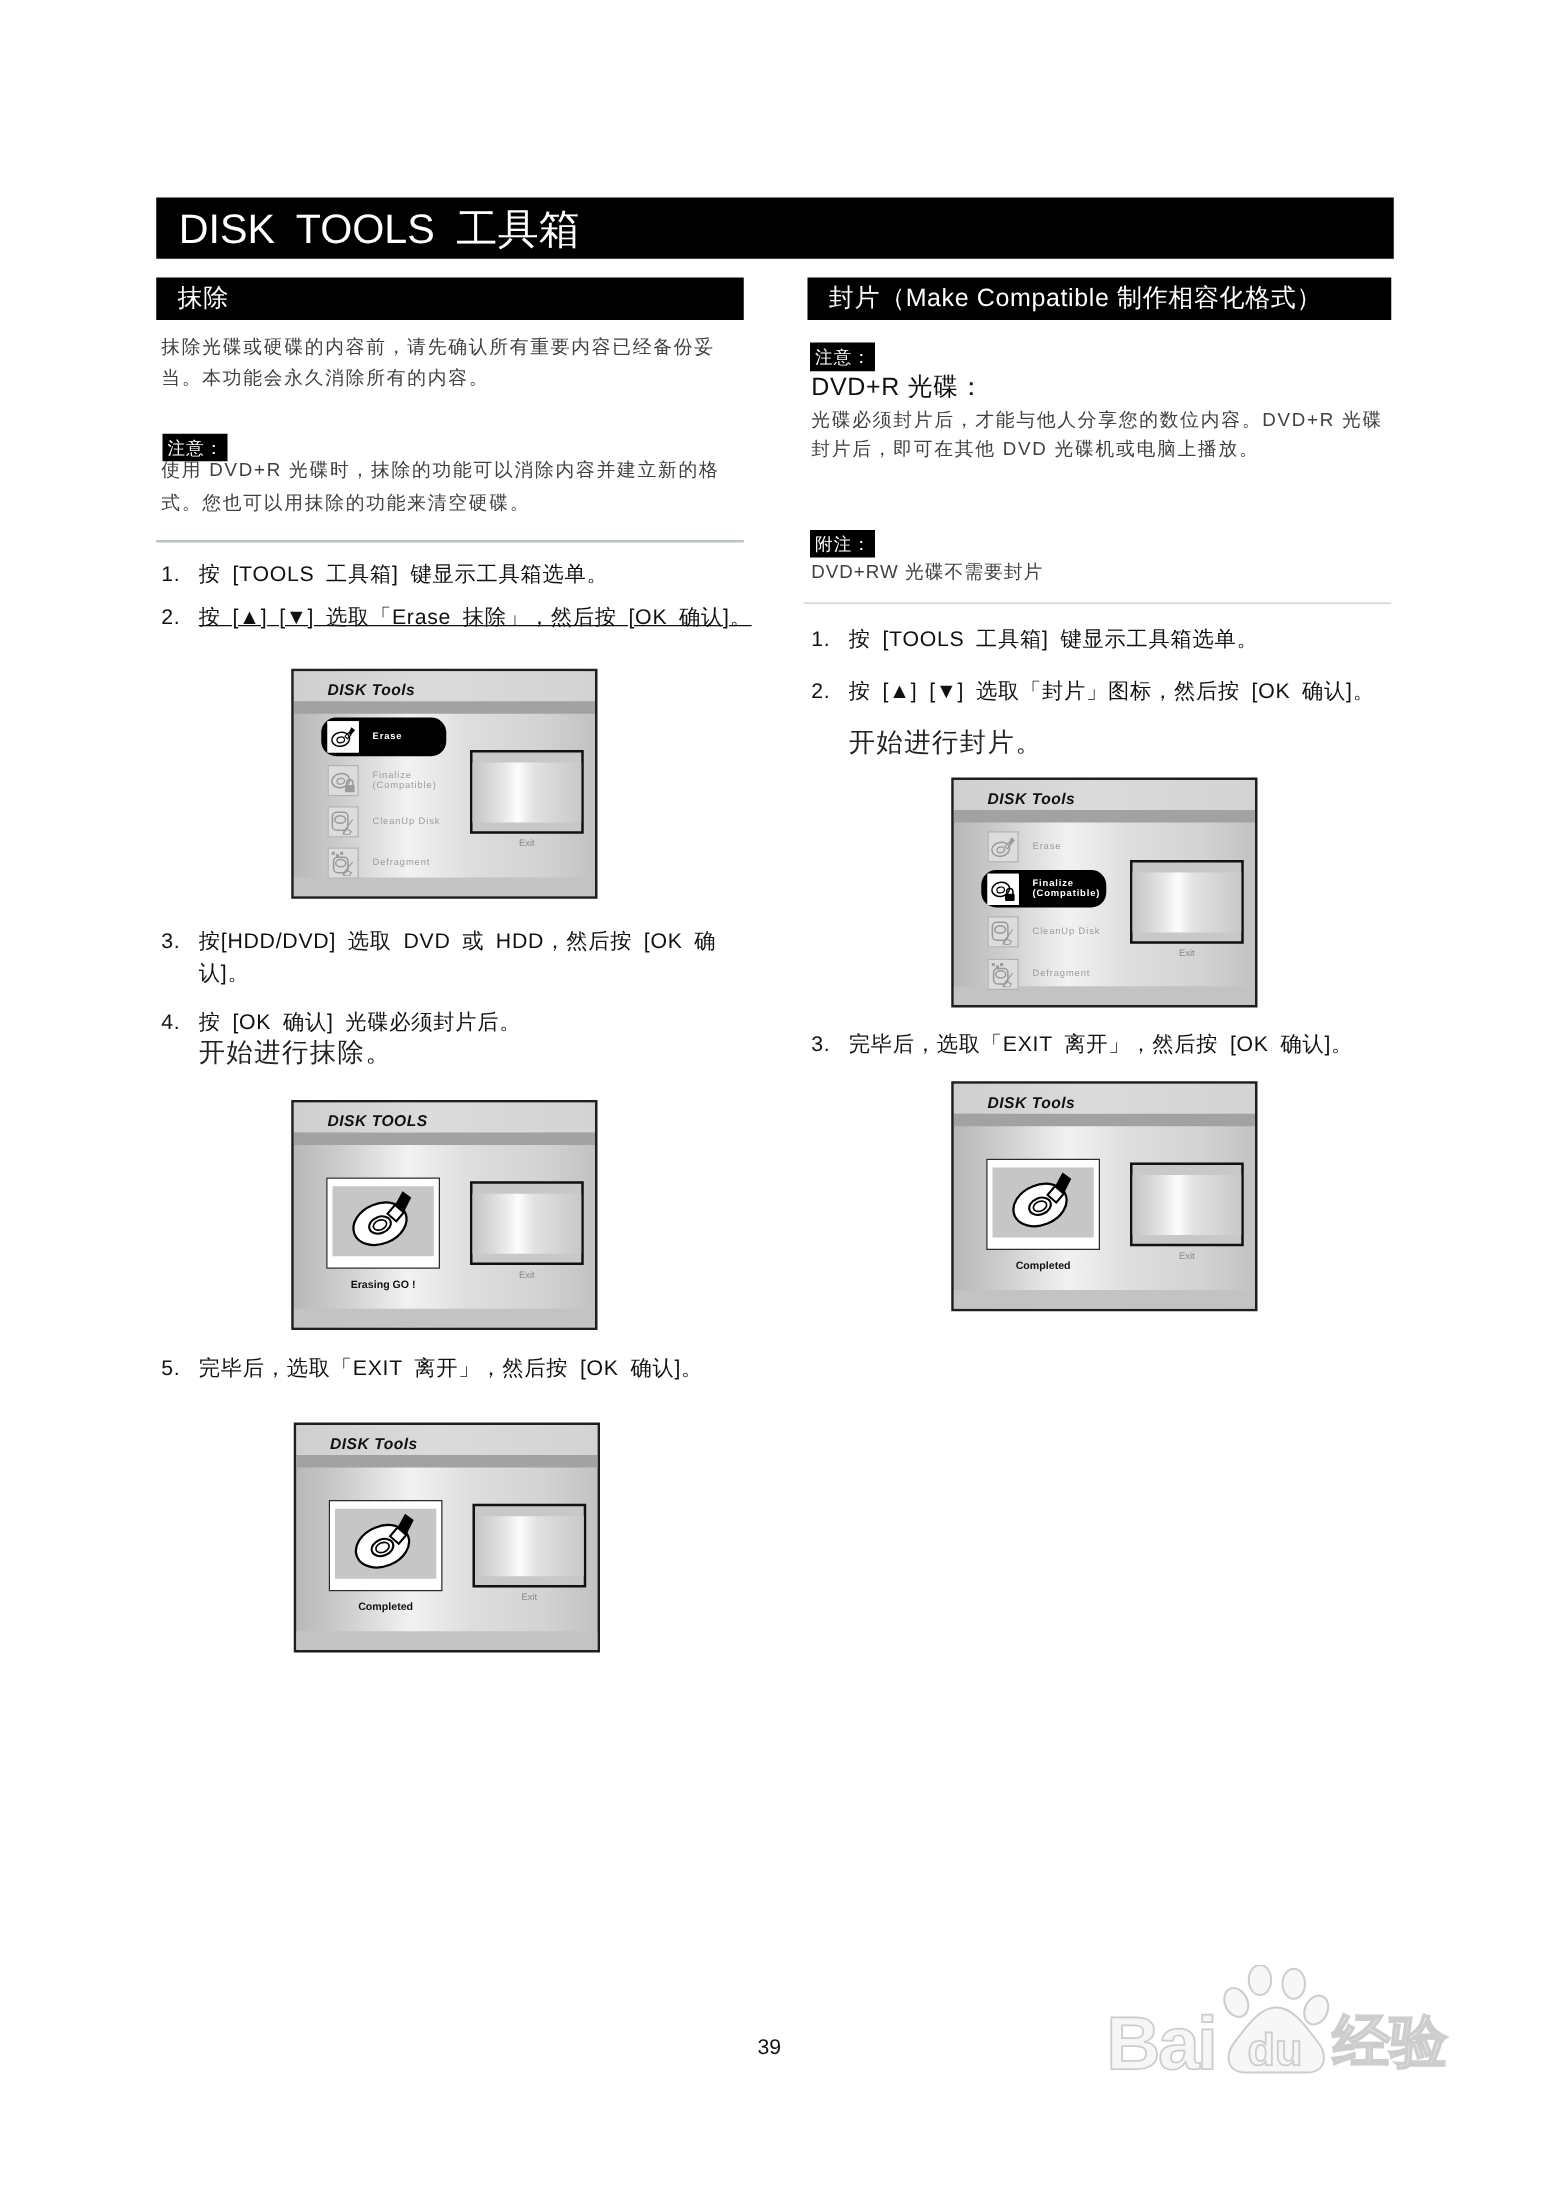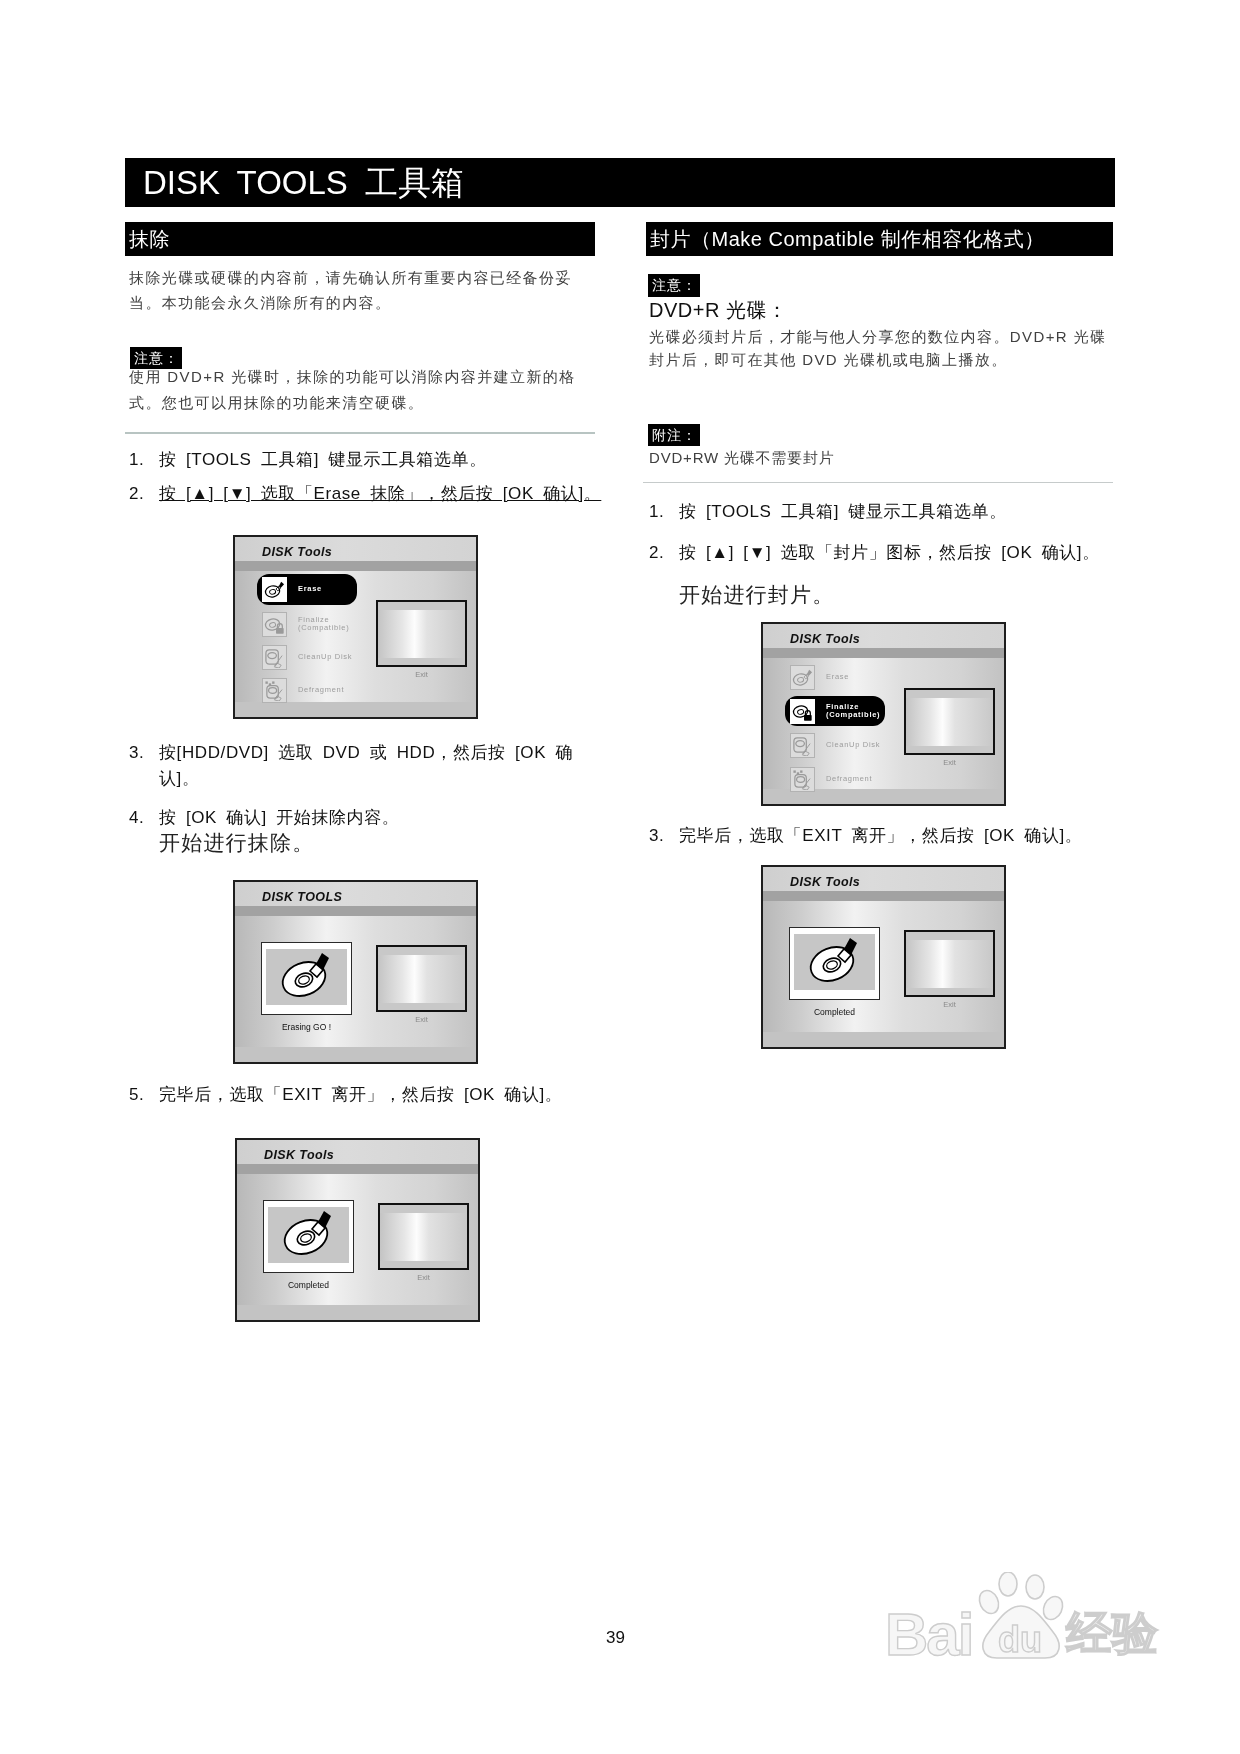--- a/index.html
+++ b/index.html
@@ -3,21 +3,21 @@
 <meta charset="utf-8">
 <style>
   html, body { margin:0; padding:0; background:#ffffff; }
   #page { position:relative; width:1240px; height:1754px; background:#ffffff; overflow:hidden;
           font-family:"Liberation Sans", "DejaVu Sans", sans-serif; color:#1c1c1c; }
   .abs { position:absolute; white-space:nowrap; }
 
   .banner { left:125px; top:158px; width:990px; height:49px; background:#000; color:#fff;
             font-size:33px; line-height:49px; padding-left:18px; box-sizing:border-box; word-spacing:8px; }
   .sec-head { top:222px; height:34px; background:#000; color:#fff; font-size:20px; line-height:34px;
-              padding-left:4px; box-sizing:border-box; letter-spacing:0.5px; }
+              padding-left:17px; box-sizing:border-box; letter-spacing:0.5px; }
   .tag { background:#000; color:#fff; font-size:14px; width:52px; height:22px; line-height:22px;
          padding-left:4px; box-sizing:border-box; letter-spacing:1px; }
   .t15 { font-size:15px; letter-spacing:1.4px; line-height:24px; color:#404040; }
   .t20 { font-size:20px; line-height:24px; color:#111; letter-spacing:0.5px; }
   .step { font-size:17px; line-height:24px; color:#111; letter-spacing:0.6px; word-spacing:4px; }
   .sub { font-size:21px; line-height:22px; color:#222; letter-spacing:1.2px; }
   .divider-l { left:125px; top:432px; width:470px; height:2px; background:#b8c4c2; }
   .divider-r { left:643px; top:482px; width:470px; height:1px; background:#c6cbcb; }
 
   
@@ -41,21 +41,21 @@
   .menu-item.sel .lbl { color:#fff; font-weight:bold; }
 
   .preview { position:absolute; left:141px; top:63px; width:91px; height:67px; border:2px solid #111; box-sizing:border-box; background:#c8c8c8; }
   .pv-grad { position:absolute; left:0; right:0; top:8px; bottom:7px;
              background:linear-gradient(90deg,#c4c4c4 0%,#e6e6e6 28%,#fdfdfd 42%,#e2e2e2 56%,#d4d4d4 80%,#c8c8c8 100%); }
   .exit-lbl { position:absolute; left:141px; width:91px; top:133px; text-align:center; font-size:7.5px; line-height:9px; color:#8a8a8a; }
 
   .st-box { position:absolute; left:26px; top:60px; width:91px; height:73px; background:#fff; border:1px solid #2a2a2a; box-sizing:border-box; }
   .st-inner { position:absolute; left:4px; right:4px; top:6px; bottom:9px; background:#c6c6c6; }
   .st-inner svg { position:absolute; left:0; top:0; width:100%; height:100%; }
-  .st-lbl { position:absolute; left:26px; width:91px; top:140px; text-align:center; font-size:8.5px; line-height:10px; font-weight:normal; color:#111; }
+  .st-lbl { position:absolute; left:26px; width:91px; top:140px; text-align:center; font-size:8.5px; line-height:10px; font-weight:bold; color:#111; }
 
   
   .wm { left:885px; top:1572px; width:285px; height:140px; }
   .wm span { position:absolute; white-space:nowrap; font-weight:bold; color:#f6f6f6; -webkit-text-stroke:1.4px #cdcdcd; line-height:1; }
   .wm svg { position:absolute; left:0; top:0; width:285px; height:140px; }
   .pagenum { left:606px; top:1628px; font-size:17px; line-height:20px; color:#111; }
 </style>
 </head>
 <body>
 
@@ -165,21 +165,21 @@
         <div class="pv-grad"></div>
       </div>
     <div class="exit-lbl">Exit</div>
   </div>
 
   <div class="abs step" style="left:129px; top:741px;">3.</div>
   <div class="abs step" style="left:159px; top:741px;">按[HDD/DVD] 选取 DVD 或 HDD，然后按 [OK 确</div>
   <div class="abs step" style="left:159px; top:767px;">认]。</div>
 
   <div class="abs step" style="left:129px; top:806px;">4.</div>
-  <div class="abs step" style="left:159px; top:806px;">按 [OK 确认] 开始抹除内容。</div>
+  <div class="abs step" style="left:159px; top:806px;">按 [OK 确认] 光碟必须封片后。</div>
   <div class="abs sub" style="left:159px; top:832px;text-align:center;">开始进行抹除。</div>
 
   <div class="screen" style="left:233px; top:880px;">
     <div class="s-top"></div>
     <div class="s-band"></div>
     <div class="s-bottom"></div>
     <div class="s-title">DISK TOOLS</div>
     <div class="st-box">
       <div class="st-inner">
           <svg>

